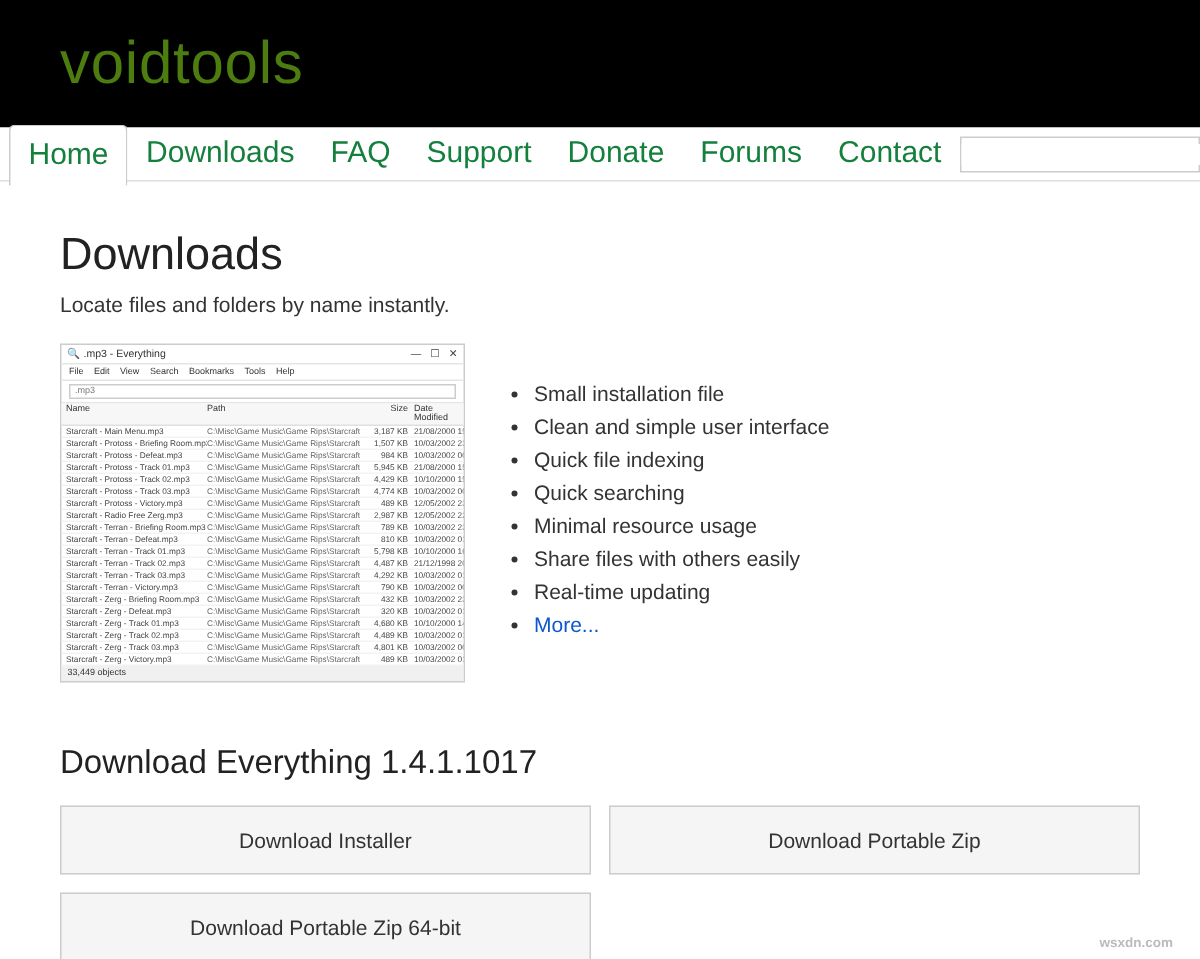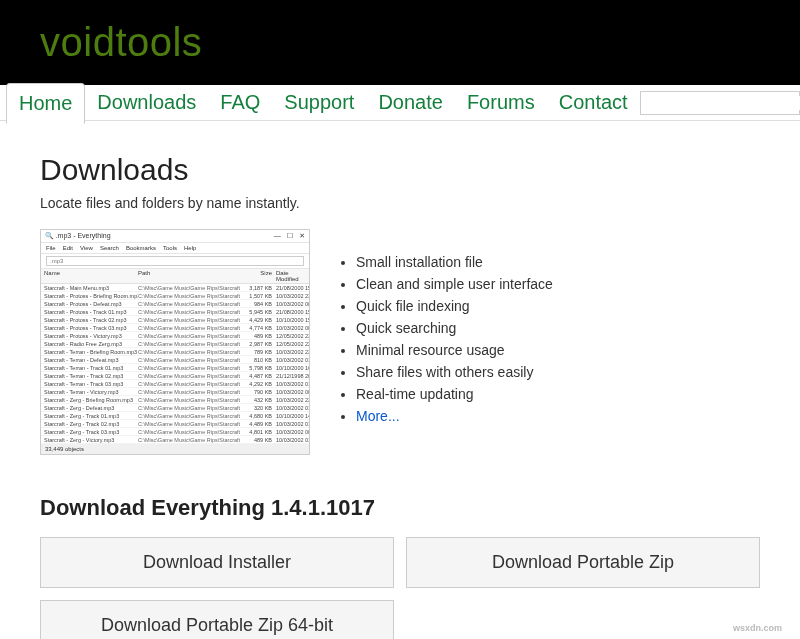--- a/index.html
+++ b/index.html
@@ -24,23 +24,23 @@
   .ss-search { padding: 2px 5px; border-bottom: 1px solid #e5e5e5; }
   .ss-search-inner { border: 1px solid #ccc; font-size: 6px; padding: 1px 3px; color: #777; }
   .ss-cols { display: flex; font-size: 6px; background: #f7f7f7; border-bottom: 1px solid #e0e0e0; padding: 1px 3px; font-weight: 500; }
   .ss-cols .c1 { flex: 0 0 94px; } .ss-cols .c2 { flex: 0 0 104px; } .ss-cols .c3 { flex: 0 0 30px; text-align: right; } .ss-cols .c4 { flex: 1; text-align: left; padding-left:4px;}
   .ss-row { display: flex; font-size: 5.5px; padding: 0.5px 3px; border-bottom: 1px solid #f3f3f3; color: #444; white-space: nowrap; overflow: hidden; }
   .ss-row .c1 { flex: 0 0 94px; overflow: hidden; } .ss-row .c2 { flex: 0 0 104px; overflow: hidden; color: #666; } .ss-row .c3 { flex: 0 0 30px; text-align: right; } .ss-row .c4 { flex: 1; text-align: left; padding-left:4px; }
   .ss-status { font-size: 6px; padding: 2px 4px; background: #f0f0f0; }
   .features { list-style: disc; padding-left: 18px; font-size: 14px; }
   .features li { margin-bottom: 6px; }
   .features a { color: #0b57d0; text-decoration: none; }
-  .dl-title { font-size: 22px; font-weight: 700; margin-bottom: 16px; color: #222; }
+  .dl-title { font-size: 22px; font-weight: 400; margin-bottom: 16px; color: #222; }
   .dl-grid { display: grid; grid-template-columns: 1fr 1fr; gap: 12px; }
-  .dl-btn { border: 1px solid #ccc; background: #f5f5f5; padding: 14px 0; text-align: center; font-size: 18px; cursor: pointer; }
+  .dl-btn { border: 1px solid #ccc; background: #f5f5f5; padding: 14px 0; text-align: center; font-size: 14px; cursor: pointer; }
   .watermark { position: fixed; right: 18px; bottom: 6px; font-size: 9px; color: #bbb; font-weight: bold; }
   .mag-icon { display:inline-block; width:10px; height:10px; border:2px solid #e58e1a; border-radius:50%; position:relative; }
   .mag-icon::after { content:''; position:absolute; width:5px; height:2px; background:#e58e1a; bottom:-2px; right:-4px; transform:rotate(45deg); }
 </style>
 </head>
 <body>
 
 <div class="header">
   <h1>voidtools</h1>
 </div>

